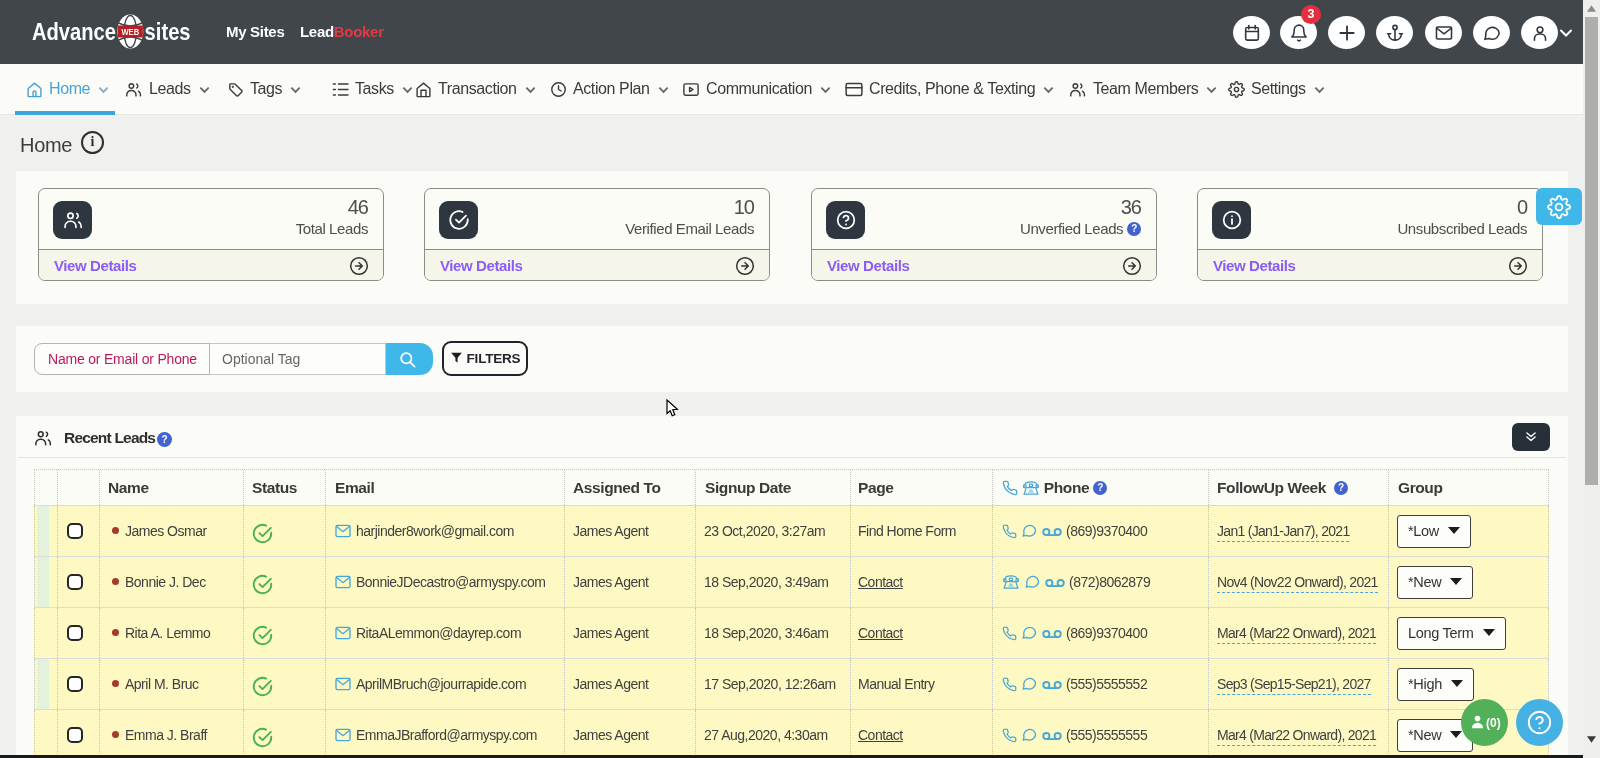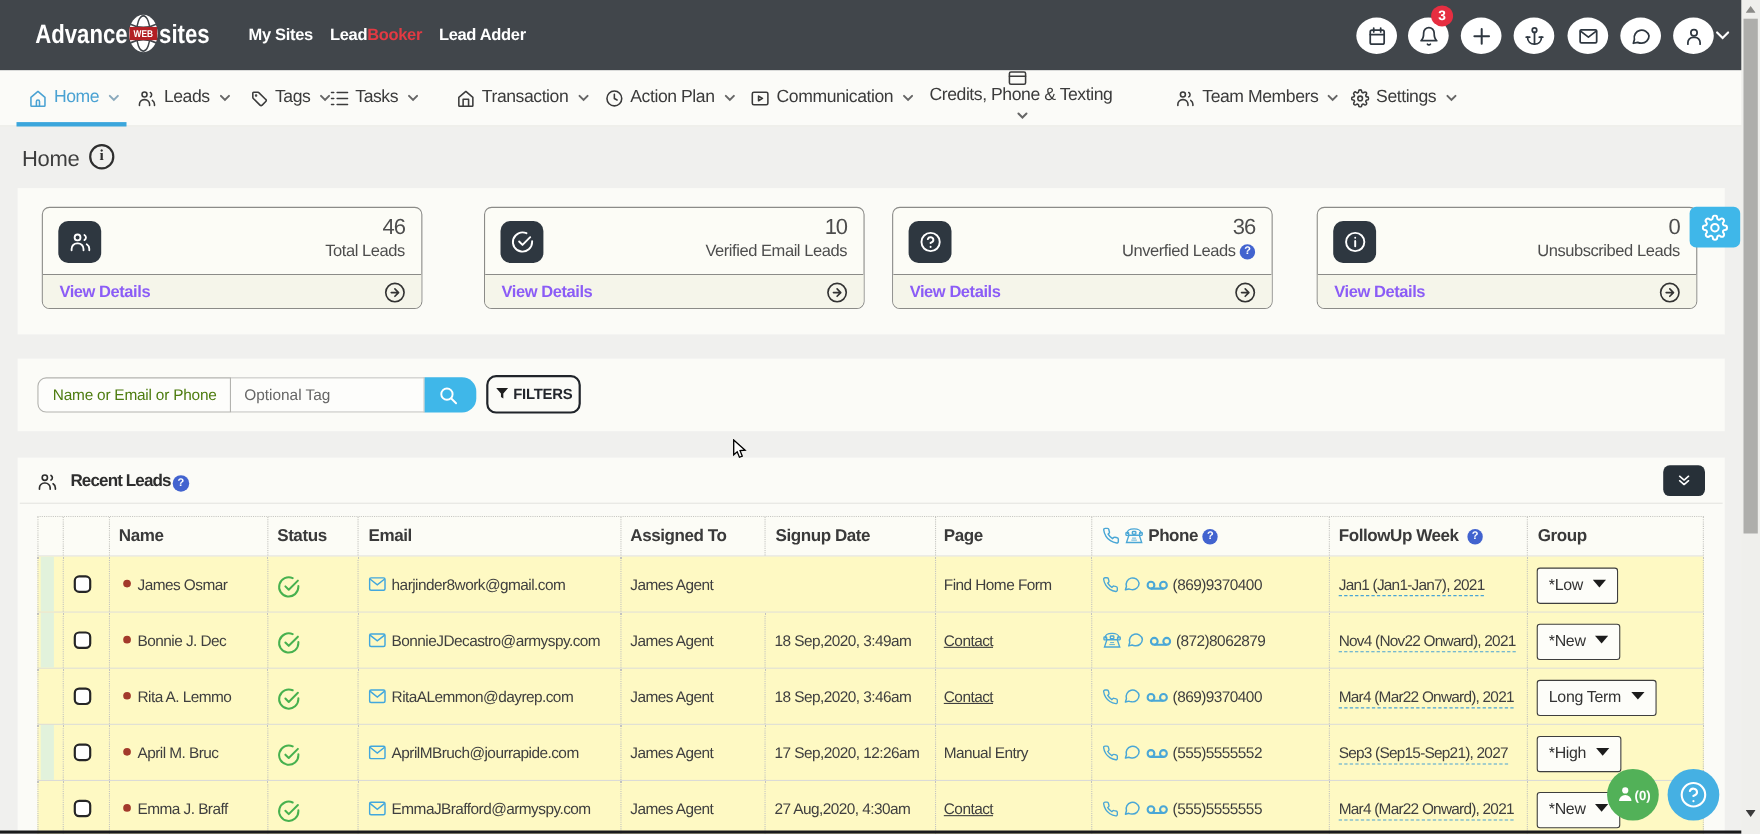--- a/index.html
+++ b/index.html
@@ -42,21 +42,21 @@
 .card .ico svg { position:absolute; left:50%; top:50%; transform:translate(-50%,-50%); }
 .card .num { position:absolute; right:15px; top:7px; font-size:20px; letter-spacing:-1px; color:#4d4d4d; text-align:right; }
 .card .lbl { position:absolute; right:15px; top:31px; font-size:15px; letter-spacing:-0.4px; color:#4d4d4d; text-align:right; }
 .card .vd { position:absolute; left:0; right:0; bottom:0; height:31px; border-top:1px solid #8b8b88; background:#f5f5ea; border-radius:0 0 6px 6px; }
 .card .vd .t { position:absolute; left:15px; top:7px; font-size:15px; letter-spacing:-0.4px; font-weight:bold; color:#8b5cf6; }
 .card .vd svg { position:absolute; right:14px; top:6px; }
 #gearbtn { position:absolute; left:1536px; top:188px; width:46px; height:37px; background:#3fb7e9; border-radius:6px; }
 #gearbtn svg { position:absolute; left:50%; top:50%; transform:translate(-50%,-50%); }
 
 
-#inp1 { position:absolute; left:18px; top:17px; width:176px; height:32px; border:1px solid #b3b3af; border-radius:8px 0 0 8px; background:#fdfdfb; color:#4d7c0f; font-size:14px; letter-spacing:-0.2px; line-height:30px; padding-left:13px; white-space:nowrap; overflow:hidden; }
+#inp1 { position:absolute; left:18px; top:17px; width:176px; height:32px; border:1px solid #b3b3af; border-radius:8px 0 0 8px; background:#fdfdfb; color:#be185d; font-size:14px; letter-spacing:-0.2px; line-height:30px; padding-left:13px; white-space:nowrap; overflow:hidden; }
 #inp2 { position:absolute; left:194px; top:17px; width:176px; height:32px; border:1px solid #c7c7c3; border-left:none; background:#fdfdfb; color:#666; font-size:14px; line-height:30px; padding-left:12px; white-space:nowrap; overflow:hidden; }
 #sbtn { position:absolute; left:370px; top:17px; width:47px; height:32px; background:#3fb7e9; border-radius:0 13px 13px 0; }
 #sbtn svg { position:absolute; left:12px; top:7px; }
 #fbtn { position:absolute; left:426px; top:15px; width:86px; height:35px; border:2px solid #20242a; border-radius:9px; background:#fbfbf7; color:#23262c; font-size:13.5px; letter-spacing:-0.2px; font-weight:bold; line-height:31px; text-align:center; }
 
 
 #rl-title { position:absolute; left:64px; top:429px; font-size:15.5px; letter-spacing:-0.8px; font-weight:bold; color:#2e2e2e; }
 .qbadge { display:inline-block; width:14px; height:14px; background:#4263cf; border-radius:50%; color:#fff; font-size:10px; font-weight:bold; text-align:center; line-height:14px; }
 #rl-q { position:absolute; left:157px; top:432px; width:15px; height:15px; line-height:15px; }
 #collbtn { position:absolute; left:1512px; top:423px; width:38px; height:28px; background:#273038; border-radius:6px; }
@@ -102,21 +102,20 @@
 <div id="hdr">
   <div id="logo">Advance<span class="globe"><svg width="32" height="35" viewBox="0 0 32 35">
     <ellipse cx="16" cy="17.5" rx="15.5" ry="17" fill="#fff"></ellipse>
     <ellipse cx="16" cy="17.5" rx="7.5" ry="16" fill="none" stroke="#41464b" stroke-width="1.6"></ellipse>
     <path d="M2 9 Q16 15 30 9 M2 26 Q16 20 30 26" fill="none" stroke="#41464b" stroke-width="1.6"></path>
     <rect x="1" y="11.5" width="30" height="12" fill="#b32025"></rect>
     <text x="16" y="21" font-size="9" font-weight="bold" fill="#fff" text-anchor="middle" font-family="Liberation Sans,sans-serif">WEB</text>
   </svg></span>sites</div>
   <div class="hmenu" style="left:226px;">My Sites</div>
   <div class="hmenu red2" style="left:300px;">Lead<span>Booker</span></div>
-  <div class="hmenu" style="left:399px;">Lead Adder</div>
 
   <div class="hicon" style="left:1233px;">
         <svg width="19" height="19" viewBox="0 0 24 24" fill="none" stroke="#2e3740" stroke-width="2" stroke-linecap="round" stroke-linejoin="round">
           <rect x="4" y="5" width="16" height="16" rx="2"></rect>
           <line x1="8" y1="2.5" x2="8" y2="7"></line>
           <line x1="16" y1="2.5" x2="16" y2="7"></line>
           <line x1="4" y1="10" x2="20" y2="10"></line>
         </svg>
       </div>
   <div class="hicon" style="left:1280px;">
@@ -186,21 +185,21 @@
   </div>
   <div class="nitem" style="left:227px;">
     <svg width="17" height="17" viewBox="0 0 24 24" fill="none" stroke="#3b3b3b" stroke-width="2" stroke-linecap="round" stroke-linejoin="round">
           <path d="M20.6 13.4L12 4.8A2 2 0 0 0 10.6 4H5a1 1 0 0 0-1 1v5.6c0 .5.2 1 .6 1.4l8.6 8.6a2 2 0 0 0 2.8 0l4.6-4.6a2 2 0 0 0 0-2.8z"></path>
           <circle cx="8.2" cy="8.2" r="0.6" fill="#3b3b3b"></circle>
         </svg>
     Tags<span class="chev"><svg width="11" height="8" viewBox="0 0 12 8" fill="none" stroke="#666" stroke-width="2" stroke-linecap="round">
             <path d="M2 2l4 4 4-4"></path>
           </svg></span>
   </div>
-  <div class="nitem" style="left:300px;">
+  <div class="nitem" style="left:332px;">
     <svg width="17" height="15" viewBox="0 0 24 22" fill="none" stroke="#3b3b3b" stroke-width="2" stroke-linecap="round">
           <line x1="9" y1="3" x2="23" y2="3"></line>
           <line x1="9" y1="11" x2="23" y2="11"></line>
           <line x1="9" y1="19" x2="23" y2="19"></line>
           <line x1="1.5" y1="3" x2="4.5" y2="3"></line>
           <line x1="1.5" y1="11" x2="4.5" y2="11"></line>
           <line x1="1.5" y1="19" x2="4.5" y2="19"></line>
         </svg>
     Tasks<span class="chev"><svg width="11" height="8" viewBox="0 0 12 8" fill="none" stroke="#666" stroke-width="2" stroke-linecap="round">
             <path d="M2 2l4 4 4-4"></path>
@@ -226,21 +225,21 @@
   </div>
   <div class="nitem" style="left:682px;">
     <svg width="18" height="17" viewBox="0 0 24 24" fill="none" stroke="#3b3b3b" stroke-width="2" stroke-linecap="round" stroke-linejoin="round">
           <rect x="2" y="4" width="20" height="16" rx="2"></rect>
           <path d="M10 9l5 3-5 3z"></path>
         </svg>
     Communication<span class="chev"><svg width="11" height="8" viewBox="0 0 12 8" fill="none" stroke="#666" stroke-width="2" stroke-linecap="round">
             <path d="M2 2l4 4 4-4"></path>
           </svg></span>
   </div>
-  <div class="nitem" style="left:845px;flex-direction:column;">
+  <div class="nitem" style="left:845px;">
     <svg width="18" height="15" viewBox="0 0 24 20" fill="none" stroke="#3b3b3b" stroke-width="2" stroke-linecap="round" stroke-linejoin="round">
           <rect x="1.5" y="2" width="21" height="16" rx="2"></rect>
           <line x1="1.5" y1="7.5" x2="22.5" y2="7.5"></line>
         </svg>
     Credits, Phone &amp; Texting<span class="chev"><svg width="11" height="8" viewBox="0 0 12 8" fill="none" stroke="#666" stroke-width="2" stroke-linecap="round">
             <path d="M2 2l4 4 4-4"></path>
           </svg></span>
   </div>
   <div class="nitem" style="left:1068px;">
     <svg width="19" height="17" viewBox="0 0 24 24" fill="none" stroke="#3b3b3b" stroke-width="2" stroke-linecap="round" stroke-linejoin="round">
@@ -281,21 +280,21 @@
     <div class="num">46</div>
         <div class="lbl">Total Leads</div>
     <div class="vd">
           <span class="t">View Details</span>
           <svg width="20" height="20" viewBox="0 0 24 24" fill="none" stroke="#333" stroke-width="1.8" stroke-linecap="round" stroke-linejoin="round">
             <circle cx="12" cy="12" r="10"></circle>
             <path d="M8 12h8M12 8l4 4-4 4"></path>
           </svg>
         </div>
   </div>
-  <div class="card" style="left:408px;margin-left:16px;">
+  <div class="card" style="left:408px;">
     <div class="ico">
           <svg width="21" height="21" viewBox="0 0 24 24" fill="none" stroke="#fff" stroke-width="2" stroke-linecap="round" stroke-linejoin="round">
             <path d="M22 11.1V12a10 10 0 1 1-5.9-9.1"></path>
             <path d="M8.5 11.5l3.5 3.5 8-8"></path>
           </svg>
         </div>
     <div class="num">10</div>
         <div class="lbl">Verified Email Leads</div>
     <div class="vd">
           <span class="t">View Details</span>
@@ -416,20 +415,21 @@
           <svg class="gchk" width="21" height="21" viewBox="0 0 24 24" fill="none" stroke="#47b14f" stroke-width="2.1" stroke-linecap="round" stroke-linejoin="round">
             <path d="M22 11.1V12a10 10 0 1 1-5.9-9.1"></path>
             <path d="M8.5 11.5l3.5 3.5 9.5-9.5"></path>
           </svg>
         </div>
     <div class="tc c4 eml" style="padding-left:9px;"><svg width="16" height="14" viewBox="0 0 24 20" fill="none" stroke="#42a7dd" stroke-width="2">
             <rect x="1.5" y="1.5" width="21" height="17" rx="2"></rect>
             <path d="M2 3l10 8L22 3"></path>
           </svg>harjinder8work@gmail.com</div>
     <div class="tc c5 pad">James Agent</div>
+    <div class="tc c6 pad">23 Oct,2020, 3:27am</div>
     <div class="tc c7" style="padding-left:7px;">Find Home Form</div>
     <div class="tc c8 phico" style="padding-left:9px;"><svg width="15" height="15" viewBox="0 0 24 24" fill="none" stroke="#4aa7d6" stroke-width="2">
             <path d="M22 16.9v3a2 2 0 0 1-2.2 2 19.8 19.8 0 0 1-8.6-3.1 19.5 19.5 0 0 1-6-6A19.8 19.8 0 0 1 2.1 4.2 2 2 0 0 1 4.1 2h3a2 2 0 0 1 2 1.7c.1 1 .4 2 .7 2.8a2 2 0 0 1-.5 2.1L8.1 9.9a16 16 0 0 0 6 6l1.3-1.3a2 2 0 0 1 2.1-.4c.9.3 1.9.6 2.8.7a2 2 0 0 1 1.7 2z"></path>
           </svg><svg width="17" height="17" viewBox="0 0 24 24" fill="none" stroke="#4aa7d6" stroke-width="1.9" stroke-linecap="round" stroke-linejoin="round">
             <path d="M20.5 11.5a8.38 8.38 0 0 1-9.3 8.3 8.5 8.5 0 0 1-3.9-.9L3 20l1.3-4.3a8.38 8.38 0 1 1 16.2-4.2z"></path>
           </svg><svg width="20" height="14" viewBox="0 0 24 16" fill="none" stroke="#4aa7d6" stroke-width="2.3">
             <circle cx="5.2" cy="8" r="3.7"></circle>
             <circle cx="18.8" cy="8" r="3.7"></circle>
             <line x1="5.2" y1="11.7" x2="18.8" y2="11.7"></line>
           </svg>(869)9370400</div>

